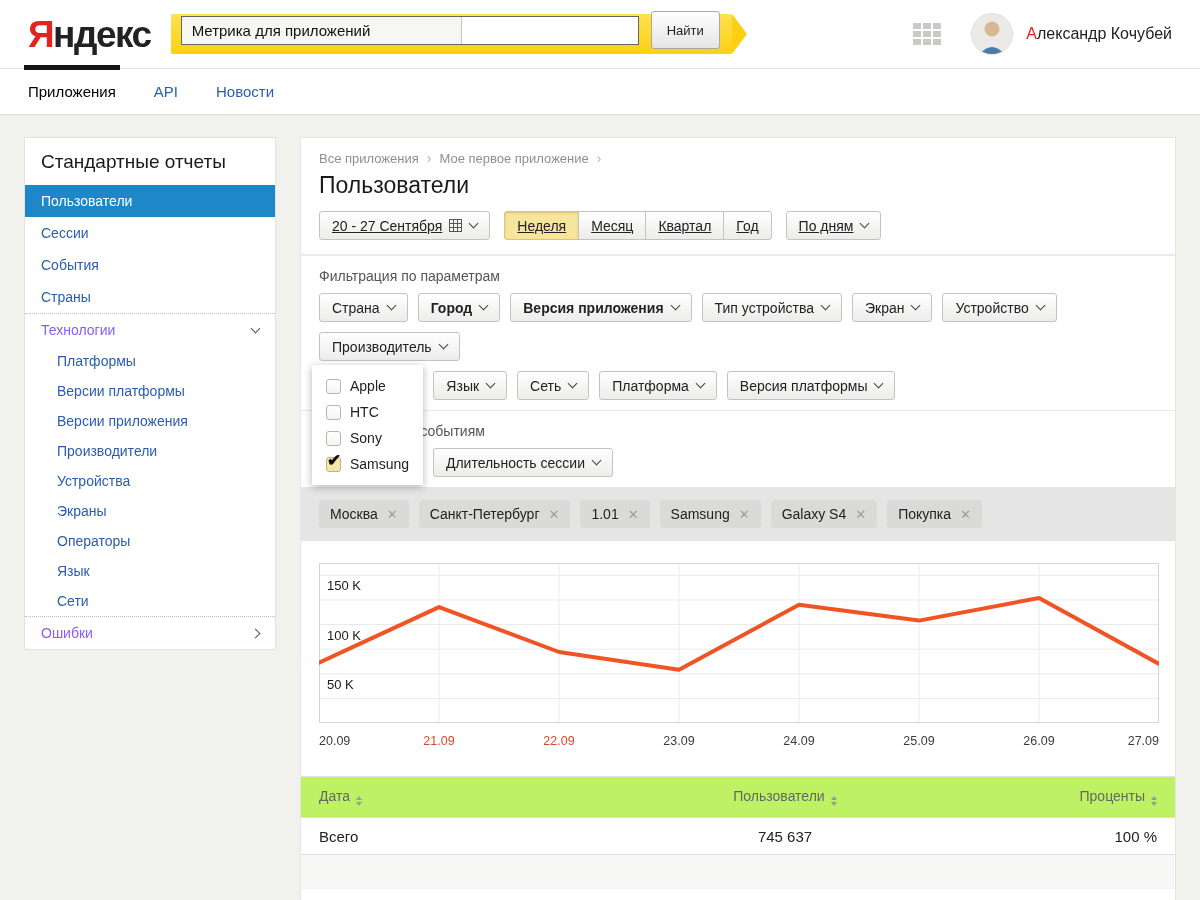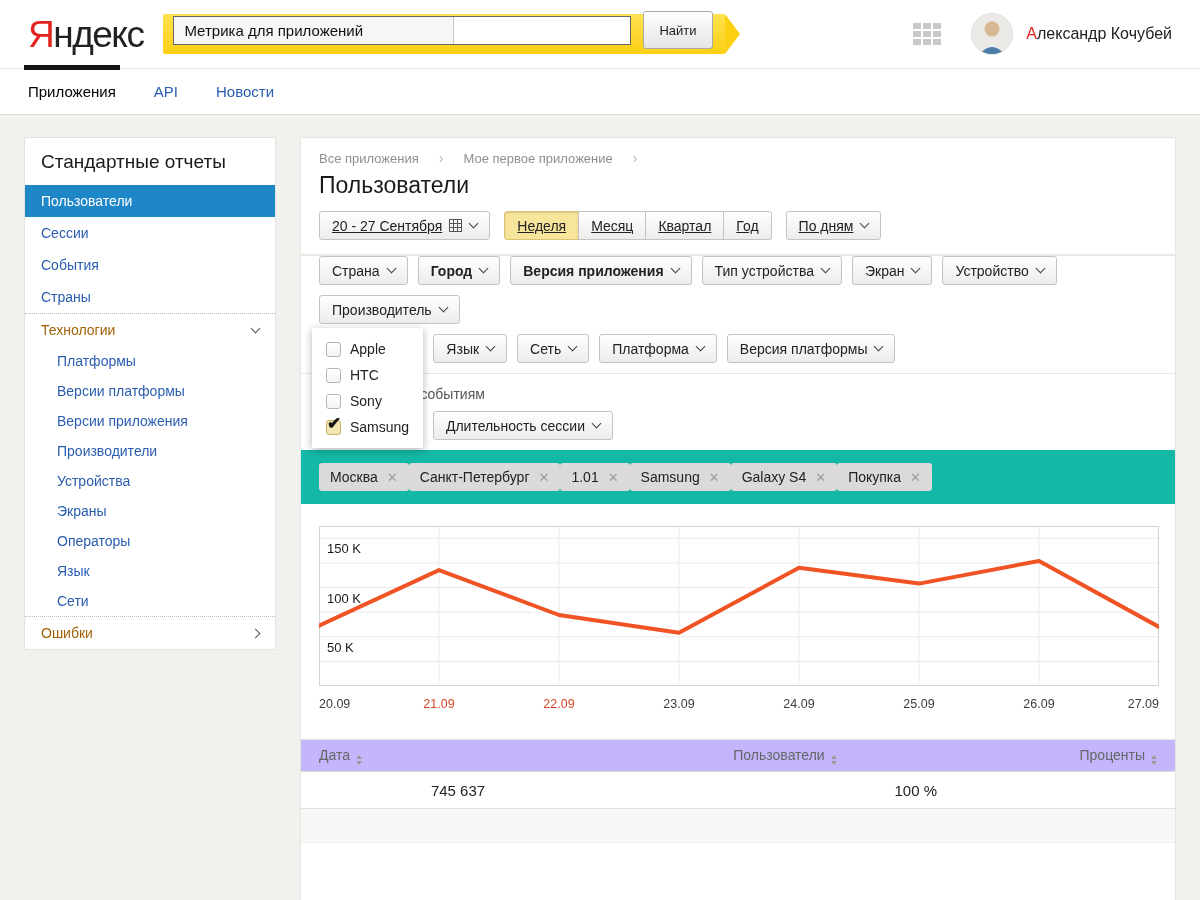--- a/index.html
+++ b/index.html
@@ -8,21 +8,21 @@
     width:1200px; height:900px; overflow:hidden;
     font-family:"Liberation Sans", sans-serif;
     background:#f1f1ee; color:#222;
   }
 
   
   .top {
     height:68px; background:#fff;
     display:flex; align-items:center; padding:0 28px;
   }
-  .logo { font-size:37px; font-weight:normal; letter-spacing:-1.5px; line-height:1; cursor:pointer; }
+  .logo { font-size:37px; font-weight:bold; letter-spacing:-1.5px; line-height:1; cursor:pointer; }
   .logo .ya { color:#e3231d; }
   .search-wrap {
     margin-left:20px; position:relative; height:40px;
     display:flex; align-items:center; gap:12px;
     background:linear-gradient(#ffe14f,#fbd013);
     padding:0 12px 8px 10px; border-radius:2px;
   }
   .search-wrap::after {
     content:""; position:absolute; right:-15px; top:0;
     border-top:20px solid transparent; border-bottom:20px solid transparent;
@@ -59,30 +59,30 @@
   }
 
   
   .page { display:flex; align-items:flex-start; padding:22px 24px 0 24px; gap:24px; }
 
   
   .sidebar { width:252px; background:#fff; border:1px solid #e2e2e0; font-size:14px; }
   .sidebar-title { font-size:19px; color:#1a1a1a; padding:13px 16px 12px; }
   .side-item { padding:8px 16px; color:#2a5db0; cursor:pointer; display:flex; align-items:center; justify-content:space-between; }
   .side-item.active { background:#1e87c8; color:#fff; }
-  .side-item.group { color:#a16207; }
+  .side-item.group { color:#8b5cf6; }
   .side-item.sub { padding-left:32px; padding-top:7px; padding-bottom:7px; }
   .side-sep { border-top:1px dotted #bcbcba; }
   .chev { display:inline-block; width:7px; height:7px; border-right:1.6px solid #555; border-bottom:1.6px solid #555; transform:rotate(45deg); margin-left:6px; position:relative; top:-2px; }
   .chev.right { transform:rotate(-45deg); top:0; }
 
   
   .main { width:876px; background:#fff; border:1px solid #e5e5e3; min-height:770px; padding-top:12px; font-size:14px; }
   .pad { padding-left:18px; padding-right:18px; }
-  .breadcrumb { color:#8f8f8d; font-size:13px; display:flex; gap:20px; align-items:center; }
+  .breadcrumb { color:#8f8f8d; font-size:13px; display:flex; gap:8px; align-items:center; }
   .breadcrumb .bc-link { color:#8f8f8d; cursor:pointer; }
   .bc-sep { color:#b5b5b3; font-size:14px; }
   .page-title { font-size:23px; font-weight:normal; color:#1a1a1a; margin:6px 0 12px; }
 
   
   .btn {
     height:29px; padding:0 12px; font-size:14px; color:#222;
     background:linear-gradient(#fff,#ececeb);
     border:1px solid #c3c3c1; border-radius:3px; cursor:pointer;
     display:inline-flex; align-items:center; gap:7px; white-space:nowrap;
@@ -106,30 +106,30 @@
   .dd-panel {
     position:absolute; top:33px; left:-7px; z-index:20;
     background:#fff; box-shadow:0 2px 8px rgba(0,0,0,.3);
     padding:13px 14px; display:flex; flex-direction:column; gap:10px; min-width:110px;
   }
   .dd-item { display:flex; align-items:center; gap:9px; font-size:14px; cursor:pointer; }
   .cb { width:15px; height:15px; border:1px solid #b5b5b3; border-radius:3px; background:linear-gradient(#fff,#f4f4f2); position:relative; flex:none; }
   .cb.checked { background:#f3e6af; border-color:#c9b268; }
   .cb.checked .mark { position:absolute; top:-8px; left:0; font-size:17px; font-weight:bold; color:#111; }
 
-  .tags-band { background:#14b8a6; padding:13px 18px; display:flex; margin-top:6px; }
+  .tags-band { background:#e5e5e5; padding:13px 18px; display:flex; gap:10px; margin-top:6px; }
   .tag { background:#dadad8; border-radius:3px; padding:6px 11px; font-size:14px; color:#222; display:inline-flex; align-items:center; gap:9px; }
   .tag .x { color:#9c9c9a; cursor:pointer; font-size:13px; }
 
   .chart-section { padding:22px 18px 0; }
 
   
   .table { margin-top:18px; font-size:15px; }
   .thead, .trow { display:grid; grid-template-columns:1fr 340px 220px; align-items:center; }
-  .thead { background:#c4b5fd; color:#666; font-size:14px; height:33px; border-top:1px solid #e3e3e1; border-bottom:1px solid #dddddb; }
+  .thead { background:#bef264; color:#666; font-size:14px; height:42px; border-top:1px solid #e3e3e1; border-bottom:1px solid #dddddb; }
   .th-date { padding-left:18px; }
   .th-users { text-align:center; }
   .th-pct { text-align:right; padding-right:18px; }
   .sort { display:inline-flex; flex-direction:column; gap:2px; margin-left:6px; vertical-align:1px; cursor:pointer; }
   .sort i { width:0; height:0; border-left:3.5px solid transparent; border-right:3.5px solid transparent; }
   .sort .up { border-bottom:4px solid #9a9a98; }
   .sort .down { border-top:4px solid #9a9a98; }
   .trow { height:34px; border-bottom:1px solid #f2f2f0; }
   .trow.total { height:37px; font-size:15px; border-bottom:1px solid #e1e1df; }
   .trow.alt { background:#f7f7f5; }
@@ -268,20 +268,21 @@
         <span>По дням</span>
         <span class="chev"></span>
       </button>
     </div>
 
     <div class="hr"></div>
 
 
     <div class="hr"></div>
 
+    <div class="filter-label pad">Фильтрация по параметрам</div>
     <div class="filter-row pad" id="filter-row1">
         <button class="btn">
           <span>Страна</span>
           <span class="chev"></span>
         </button>
         <button class="btn bold">
           <span>Город</span>
           <span class="chev"></span>
         </button>
         <button class="btn bold">
@@ -430,20 +431,21 @@
               <i class="up"></i>
               <i class="down"></i>
             </span></div>
         <div class="th-pct"><span>Проценты</span><span class="sort">
               <i class="up"></i>
               <i class="down"></i>
             </span></div>
       </div>
       <div id="table-body">
           <div class="trow total">
+            <div class="td-date">Всего</div>
             <div class="td-users">745 637</div>
             <div class="td-pct">100 %</div>
           </div>
           <div class="trow alt"></div>
         </div>
     </div>
 
   </main>
 </div>
 

